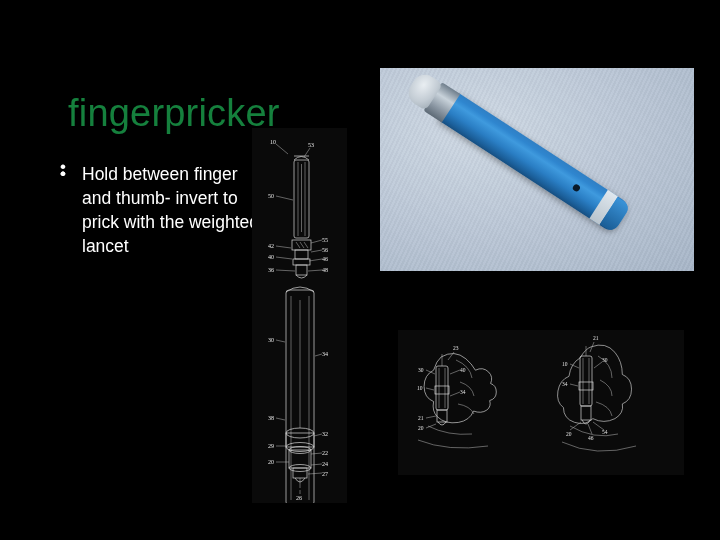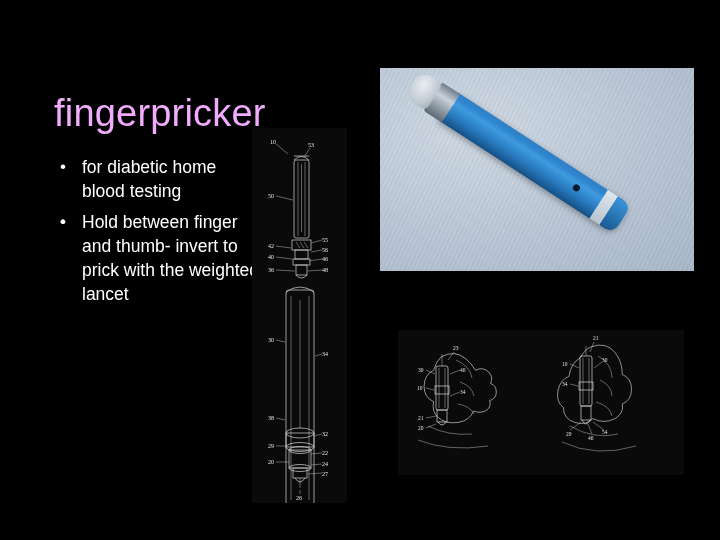--- a/index.html
+++ b/index.html
@@ -15,26 +15,26 @@
     color: #ffffff;
     position: relative;
   }
   .slide {
     position: absolute;
     inset: 0;
     background: #000000;
   }
   .slide-title {
     position: absolute;
-    left: 54px;
+    left: 68px;
     top: 66px;
     font-size: 38px;
     line-height: 44px;
     font-weight: normal;
-    color: #f0abfc;
+    color: #15803d;
     letter-spacing: 0.2px;
   }
   .bullets {
     position: absolute;
     left: 56px;
     top: 155px;
     width: 205px;
   }
   .bullet {
     position: relative;
@@ -171,21 +171,20 @@
 </head>
 <body>
 
 <div class="slide">
 
   <h1 class="slide-title">fingerpricker</h1>
 
   <div class="bullets">
     <div class="bullet">
       <span class="dot">•</span>
-      <span>for diabetic home blood testing</span>
     </div>
     <div class="bullet">
       <span class="dot">•</span>
     </div>
     <div class="bullet">
       <span class="dot">•</span>
       <span>Hold between finger and thumb- invert to prick with the weighted lancet</span>
     </div>
   </div>
 

